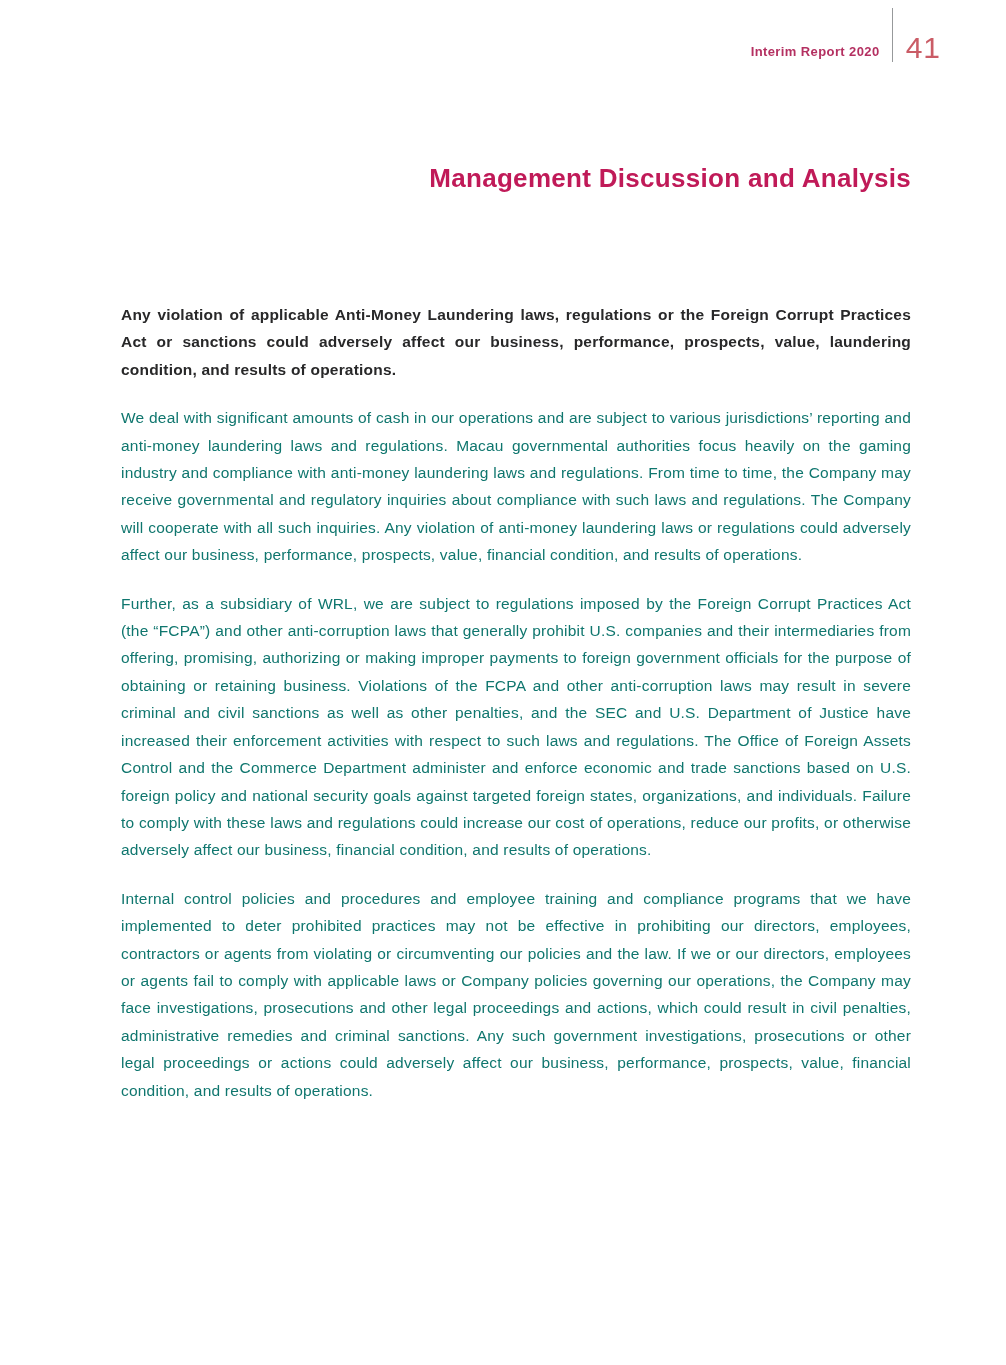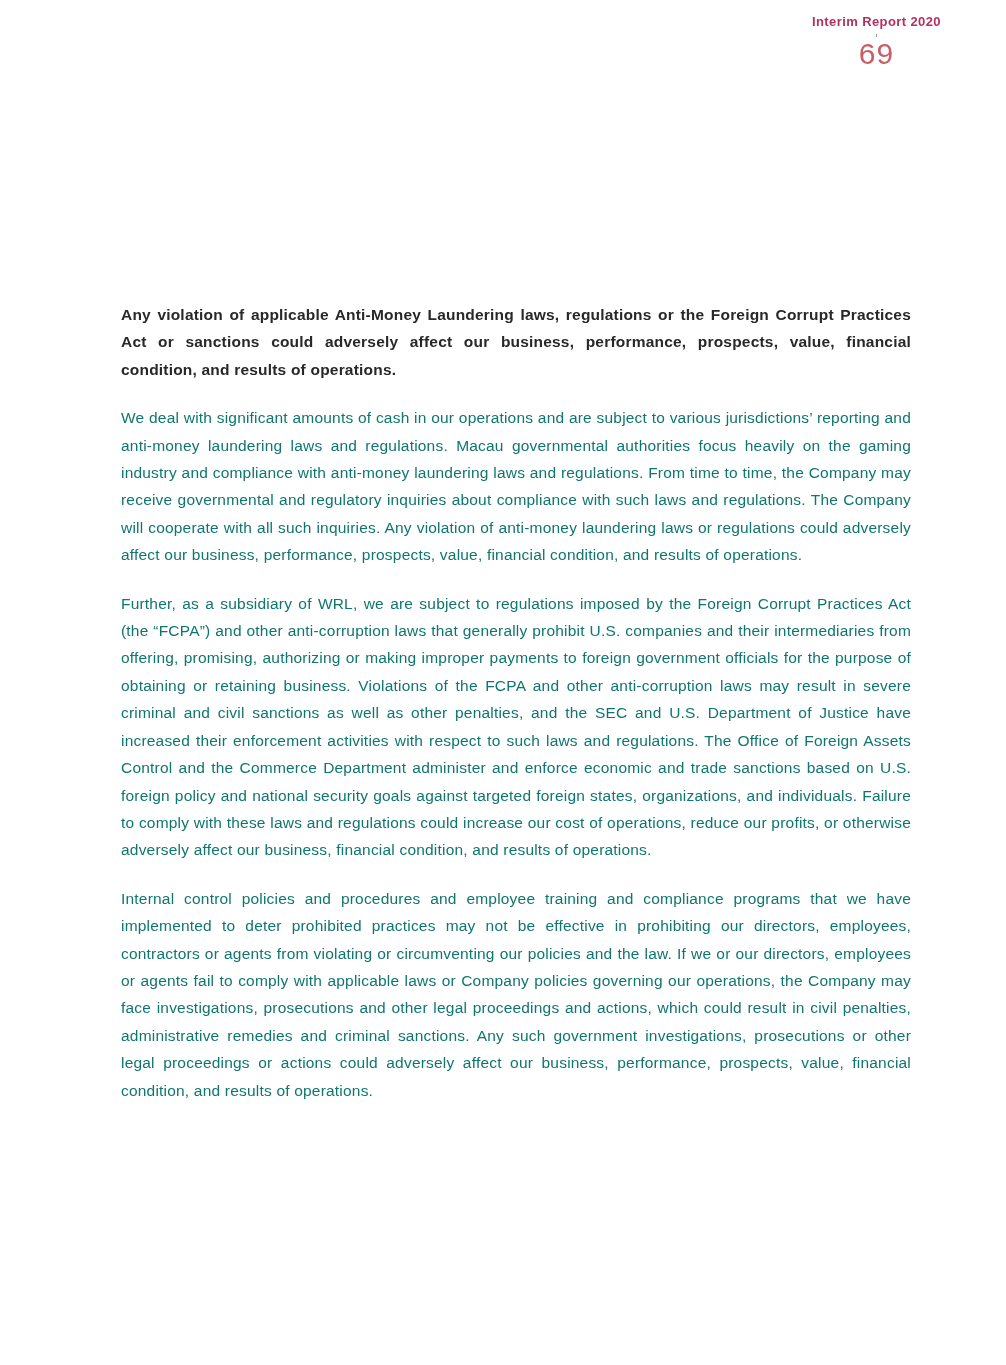--- a/index.html
+++ b/index.html
@@ -11,26 +11,25 @@
     position: relative;
     width: 1006px;
     height: 1365px;
     background: #ffffff;
     font-family: "Liberation Sans", sans-serif;
     overflow: hidden;
   }
   
   .page-header {
     position: absolute;
-    top: 14px;
+    top: 8px;
     right: 65px;
     height: 56px;
     display: flex;
-    align-items: center;
-    flex-direction: column;
+    align-items: flex-end;
   }
   .report-label {
     font-size: 13px;
     font-weight: bold;
     color: #b43061;
     letter-spacing: 0.4px;
     margin-bottom: 5px;
     white-space: nowrap;
   }
   .header-divider {
@@ -80,24 +79,25 @@
   }
 </style>
 </head>
 <body>
 
 <div class="page">
 
   <header class="page-header">
     <span class="report-label">Interim Report 2020</span>
     <span class="header-divider"></span>
-    <span class="page-number">69</span>
+    <span class="page-number">41</span>
   </header>
 
+  <h1 class="doc-title">Management Discussion and Analysis</h1>
 
   <main class="content">
-    <p class="para lead">Any violation of applicable Anti-Money Laundering laws, regulations or the Foreign Corrupt Practices Act or sanctions could adversely affect our business, performance, prospects, value, financial condition, and results of operations.</p>
+    <p class="para lead">Any violation of applicable Anti-Money Laundering laws, regulations or the Foreign Corrupt Practices Act or sanctions could adversely affect our business, performance, prospects, value, laundering condition, and results of operations.</p>
     <p class="para">We deal with significant amounts of cash in our operations and are subject to various jurisdictions’ reporting and anti-money laundering laws and regulations. Macau governmental authorities focus heavily on the gaming industry and compliance with anti-money laundering laws and regulations. From time to time, the Company may receive governmental and regulatory inquiries about compliance with such laws and regulations. The Company will cooperate with all such inquiries. Any violation of anti-money laundering laws or regulations could adversely affect our business, performance, prospects, value, financial condition, and results of operations.</p>
     <p class="para">Further, as a subsidiary of WRL, we are subject to regulations imposed by the Foreign Corrupt Practices Act (the “FCPA”) and other anti-corruption laws that generally prohibit U.S. companies and their intermediaries from offering, promising, authorizing or making improper payments to foreign government officials for the purpose of obtaining or retaining business. Violations of the FCPA and other anti-corruption laws may result in severe criminal and civil sanctions as well as other penalties, and the SEC and U.S. Department of Justice have increased their enforcement activities with respect to such laws and regulations. The Office of Foreign Assets Control and the Commerce Department administer and enforce economic and trade sanctions based on U.S. foreign policy and national security goals against targeted foreign states, organizations, and individuals. Failure to comply with these laws and regulations could increase our cost of operations, reduce our profits, or otherwise adversely affect our business, financial condition, and results of operations.</p>
     <p class="para">Internal control policies and procedures and employee training and compliance programs that we have implemented to deter prohibited practices may not be effective in prohibiting our directors, employees, contractors or agents from violating or circumventing our policies and the law. If we or our directors, employees or agents fail to comply with applicable laws or Company policies governing our operations, the Company may face investigations, prosecutions and other legal proceedings and actions, which could result in civil penalties, administrative remedies and criminal sanctions. Any such government investigations, prosecutions or other legal proceedings or actions could adversely affect our business, performance, prospects, value, financial condition, and results of operations.</p>
   </main>
 
 </div>
 
 </body></html>

